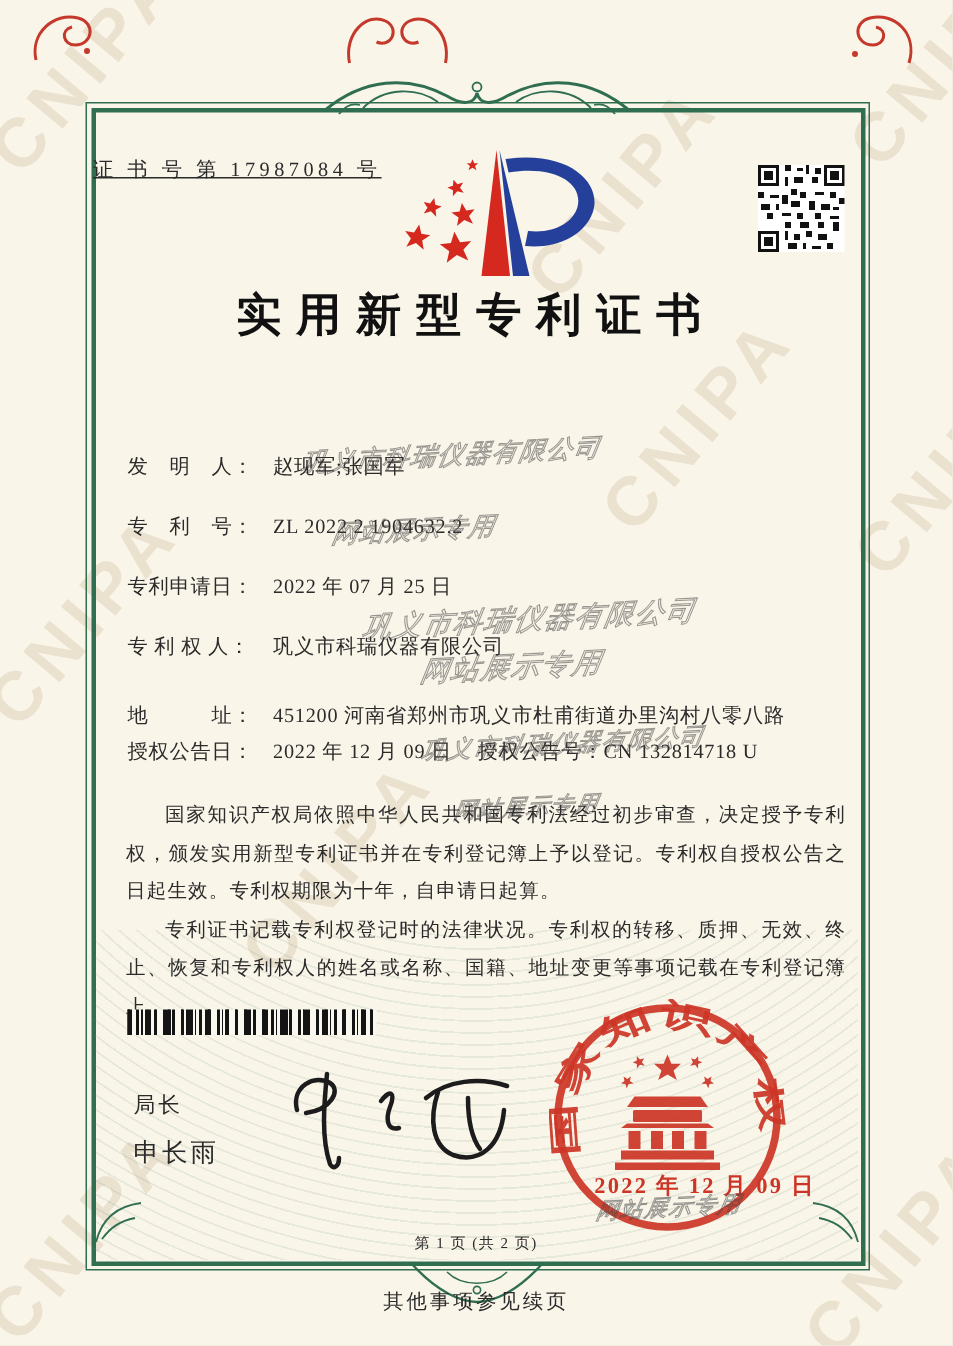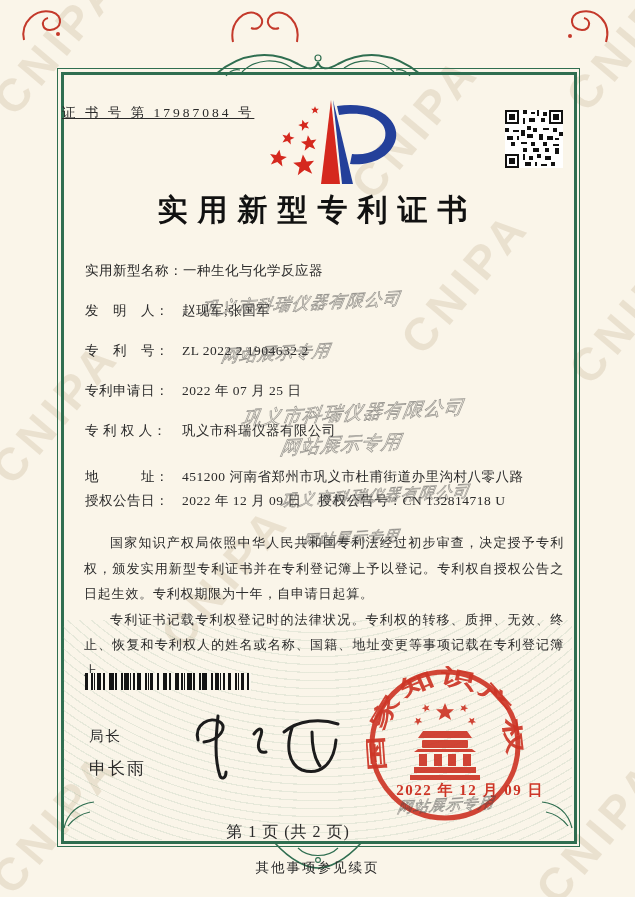--- a/index.html
+++ b/index.html
@@ -55,21 +55,21 @@
   .sig-title{position:absolute; left:89px; top:727px; font-size:14.5px; letter-spacing:2px; font-family:"Liberation Sans","DejaVu Sans",sans-serif;}
   .sig-name{position:absolute; left:89px; top:757px; font-size:17px; letter-spacing:2px; font-family:"Liberation Sans","DejaVu Sans",sans-serif;}
   .sig-hand{position:absolute; left:180px; top:706px; width:175px; height:80px;}
   
   .seal{position:absolute; left:366px; top:666px; width:158px; height:158px;}
   .seal-date{
     position:absolute; left:385px; top:781px; width:170px; text-align:center;
     font-size:15px; font-weight:bold; color:#cd3526; letter-spacing:1.5px; white-space:nowrap;
   }
   
-  .page-num{position:absolute; left:0; top:822px; width:576px; text-align:center; font-size:16px; letter-spacing:1px;}
+  .page-num{position:absolute; left:0; top:822px; width:635px; text-align:center; font-size:10px; letter-spacing:1px;}
   .cont-note{position:absolute; left:0; top:859px; width:635px; text-align:center; font-size:13.5px; letter-spacing:2px;}
   
   .wm{
     position:absolute; white-space:nowrap; font-style:italic;
     color:transparent; -webkit-text-stroke:0.7px rgba(70,70,70,0.55);
     transform:skewX(-12deg) rotate(-3deg); letter-spacing:1px; pointer-events:none;
   }
   .wmA{left:202px; top:292px; font-size:17px;}
   .wmB{left:222px; top:342px; font-size:17px;}
   .wmC{left:243px; top:400px; font-size:19px;}
@@ -192,23 +192,20 @@
         <rect x="20" y="23" width="3" height="2"></rect>
       <rect x="10" y="26" width="3" height="2"></rect>
         <rect x="15" y="26" width="1" height="2"></rect>
       <rect x="18" y="27" width="3" height="1"></rect>
         <rect x="23" y="26" width="2" height="2"></rect>
     </g>
   </svg>
 
   <div class="title">实用新型专利证书</div>
 
-  <div class="frow" style="top:262px;">
-    <span class="flabel">实用新型名称：</span><span class="fvalue">一种生化与化学反应器</span>
-  </div>
   <div class="frow" style="top:302px;">
     <span class="flabel">发　明　人：</span><span class="fvalue">赵现军;张国军</span>
   </div>
   <div class="frow" style="top:342px;">
     <span class="flabel">专　利　号：</span><span class="fvalue">ZL 2022 2 1904632.2</span>
   </div>
   <div class="frow" style="top:382px;">
     <span class="flabel">专利申请日：</span><span class="fvalue">2022 年 07 月 25 日</span>
   </div>
   <div class="frow" style="top:422px;">

